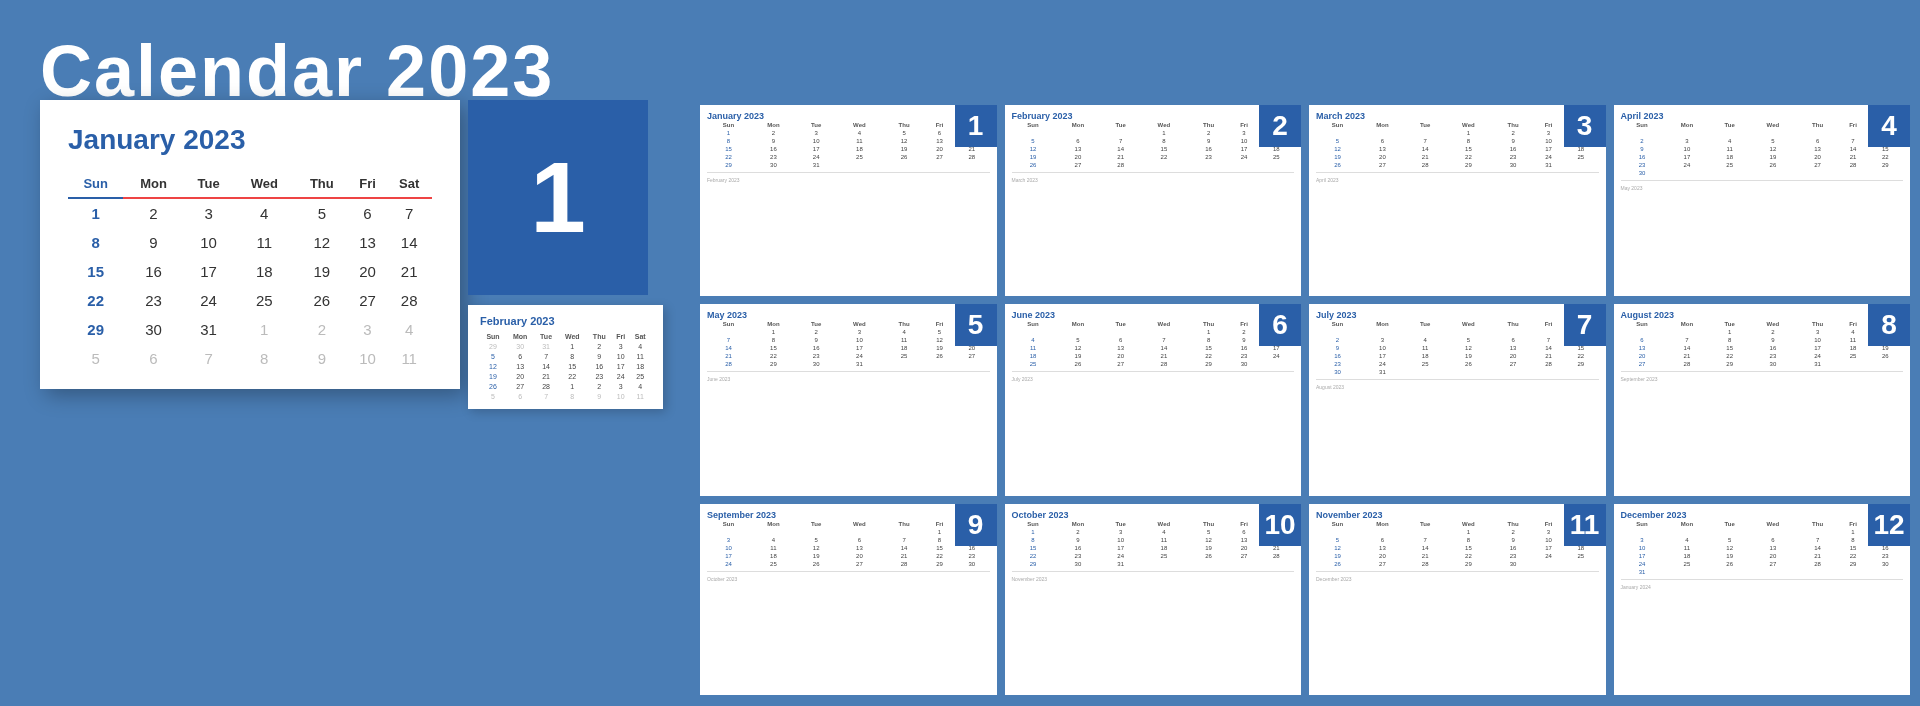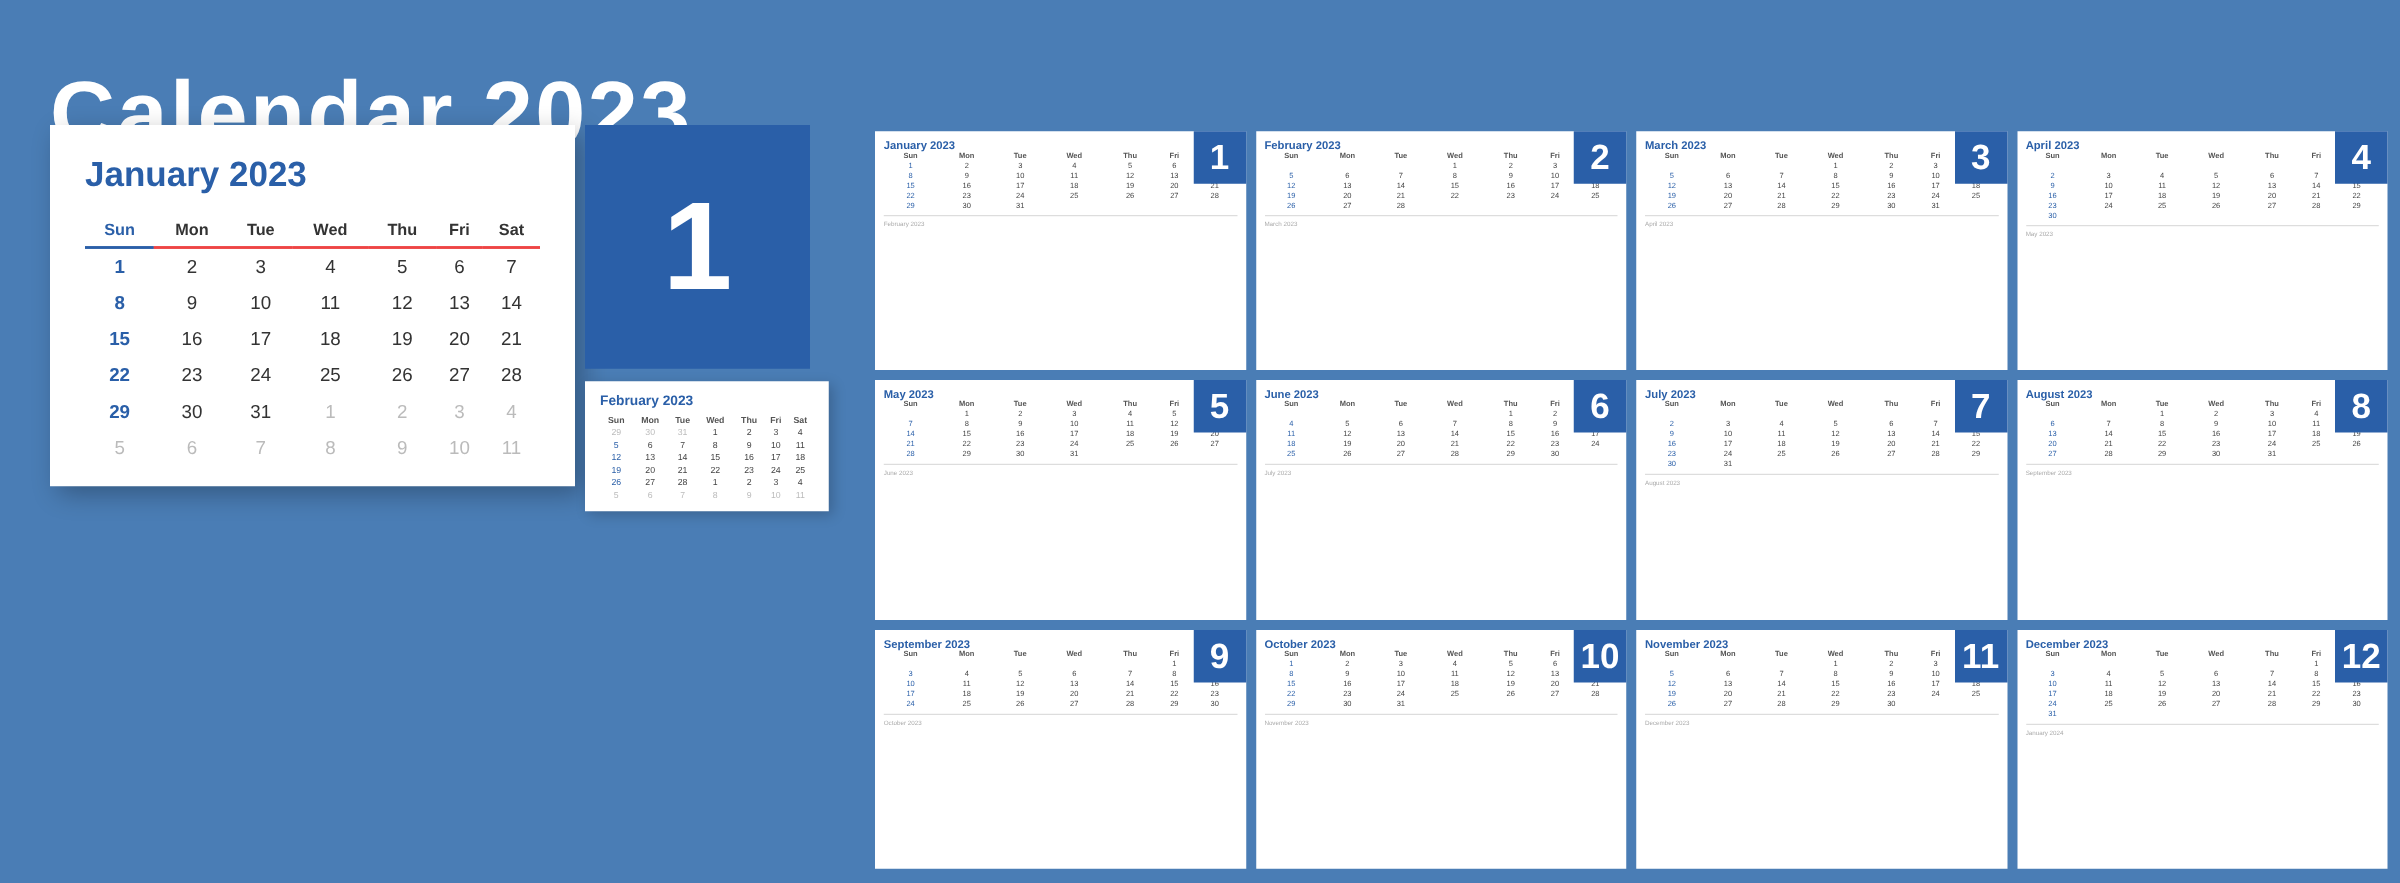--- a/index.html
+++ b/index.html
@@ -16,21 +16,20 @@
     .title-section {
       position: absolute;
       top: 30px;
       left: 40px;
     }
     .main-title {
       font-size: 72px;
       font-weight: 900;
       color: white;
       letter-spacing: 2px;
-      margin-top: 20px;
     }
 
     
     .large-calendar {
       position: absolute;
       top: 100px;
       left: 40px;
       width: 420px;
       background: white;
       padding: 24px 28px 16px 28px;

